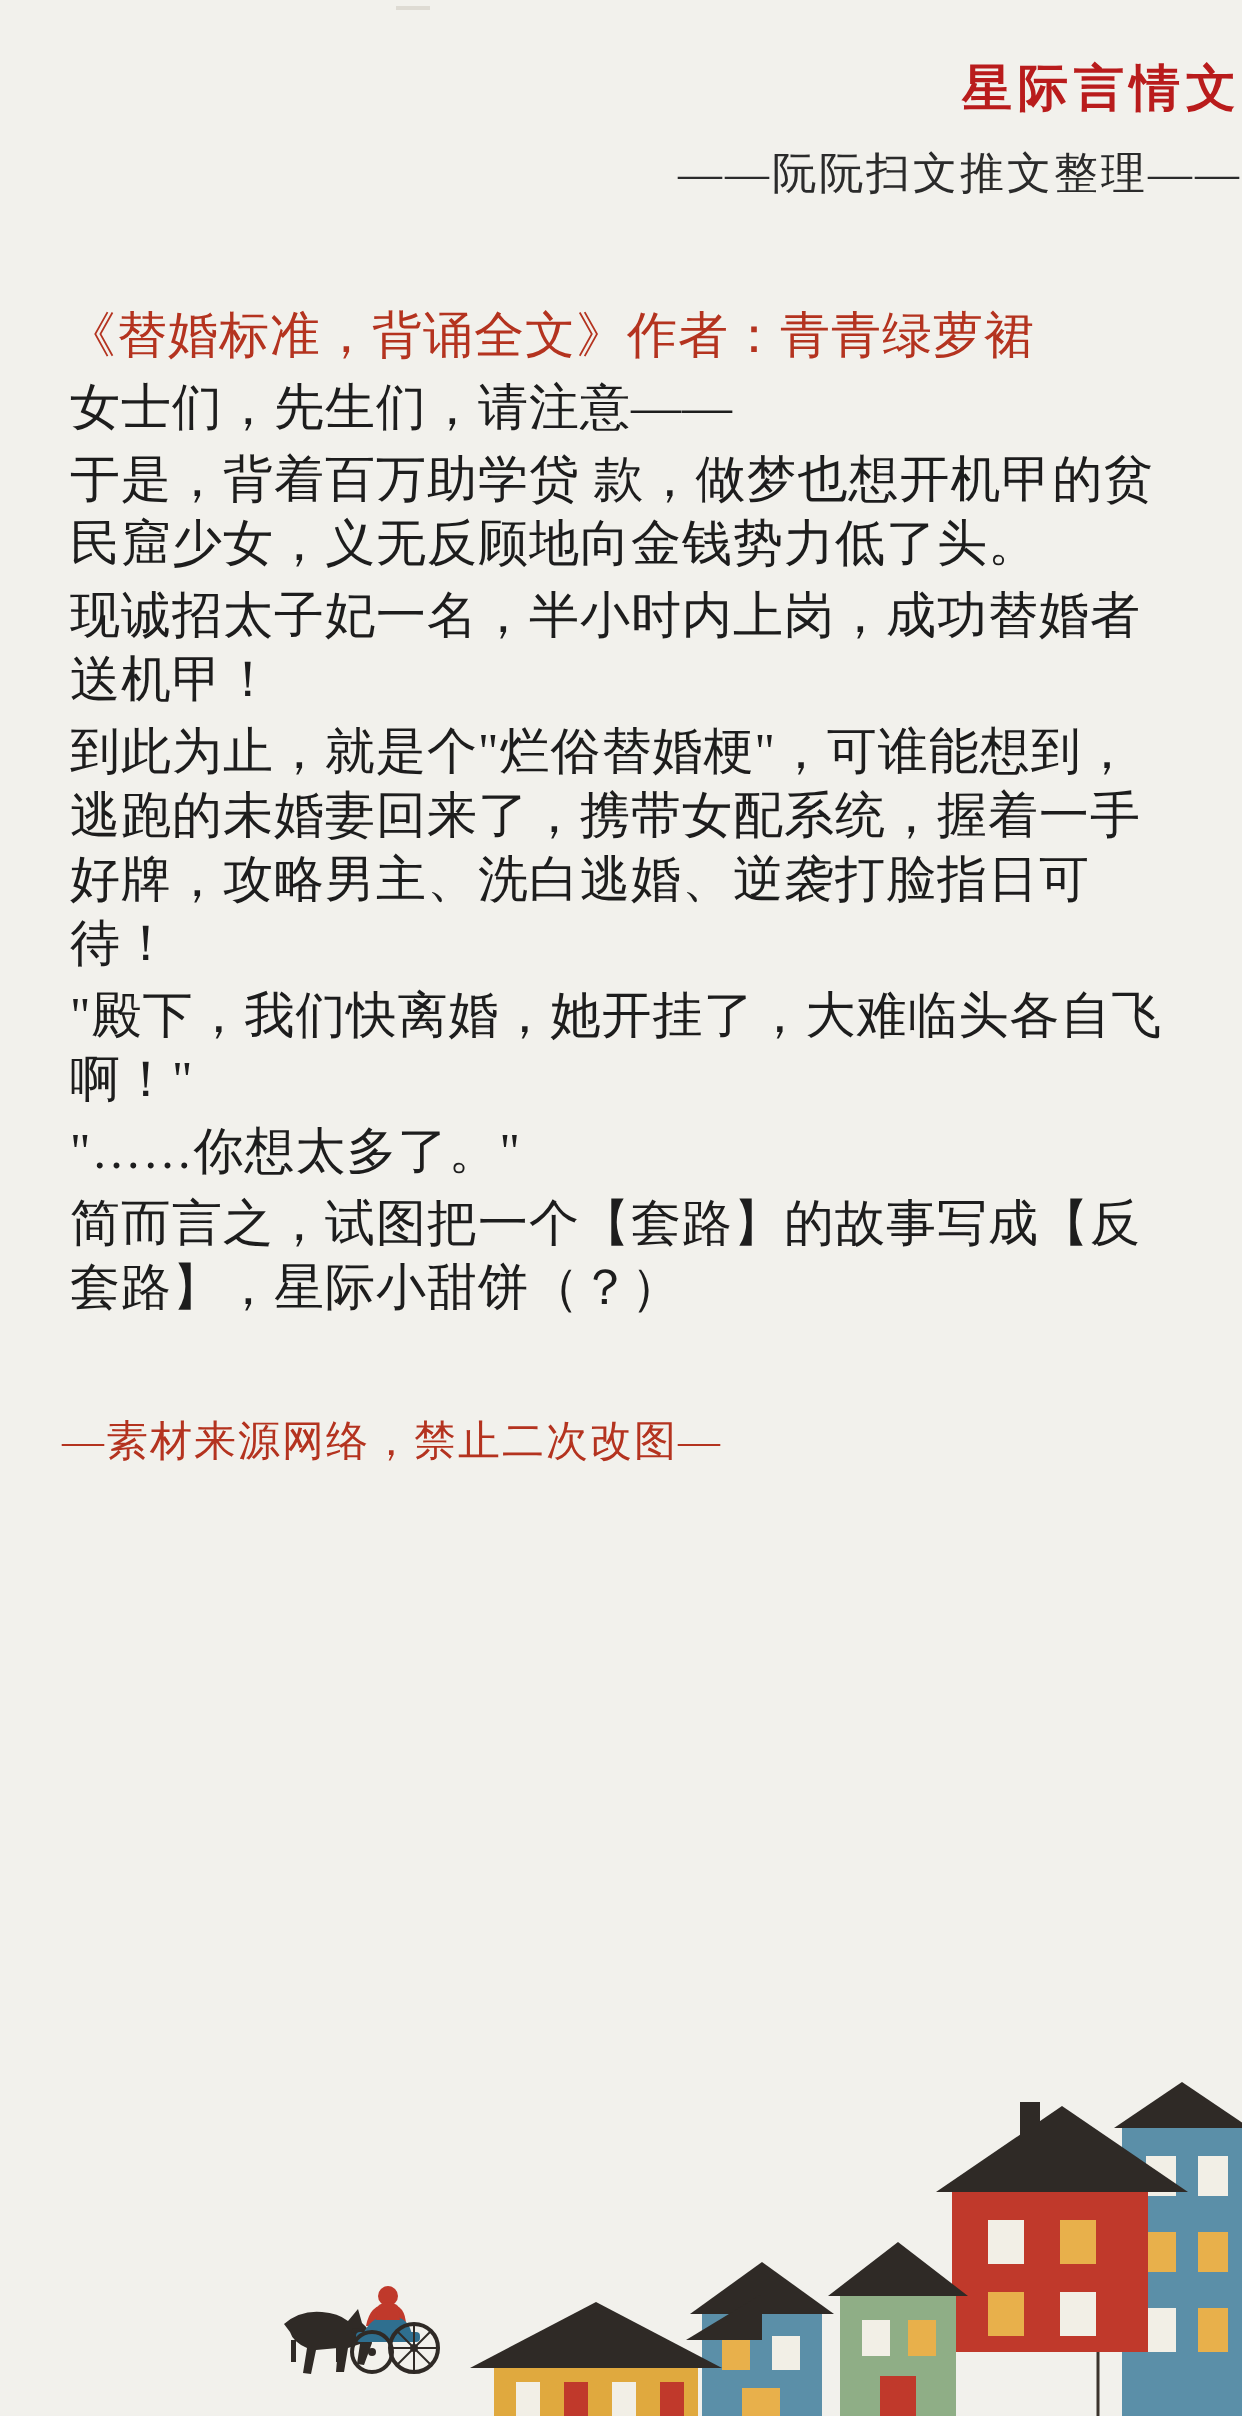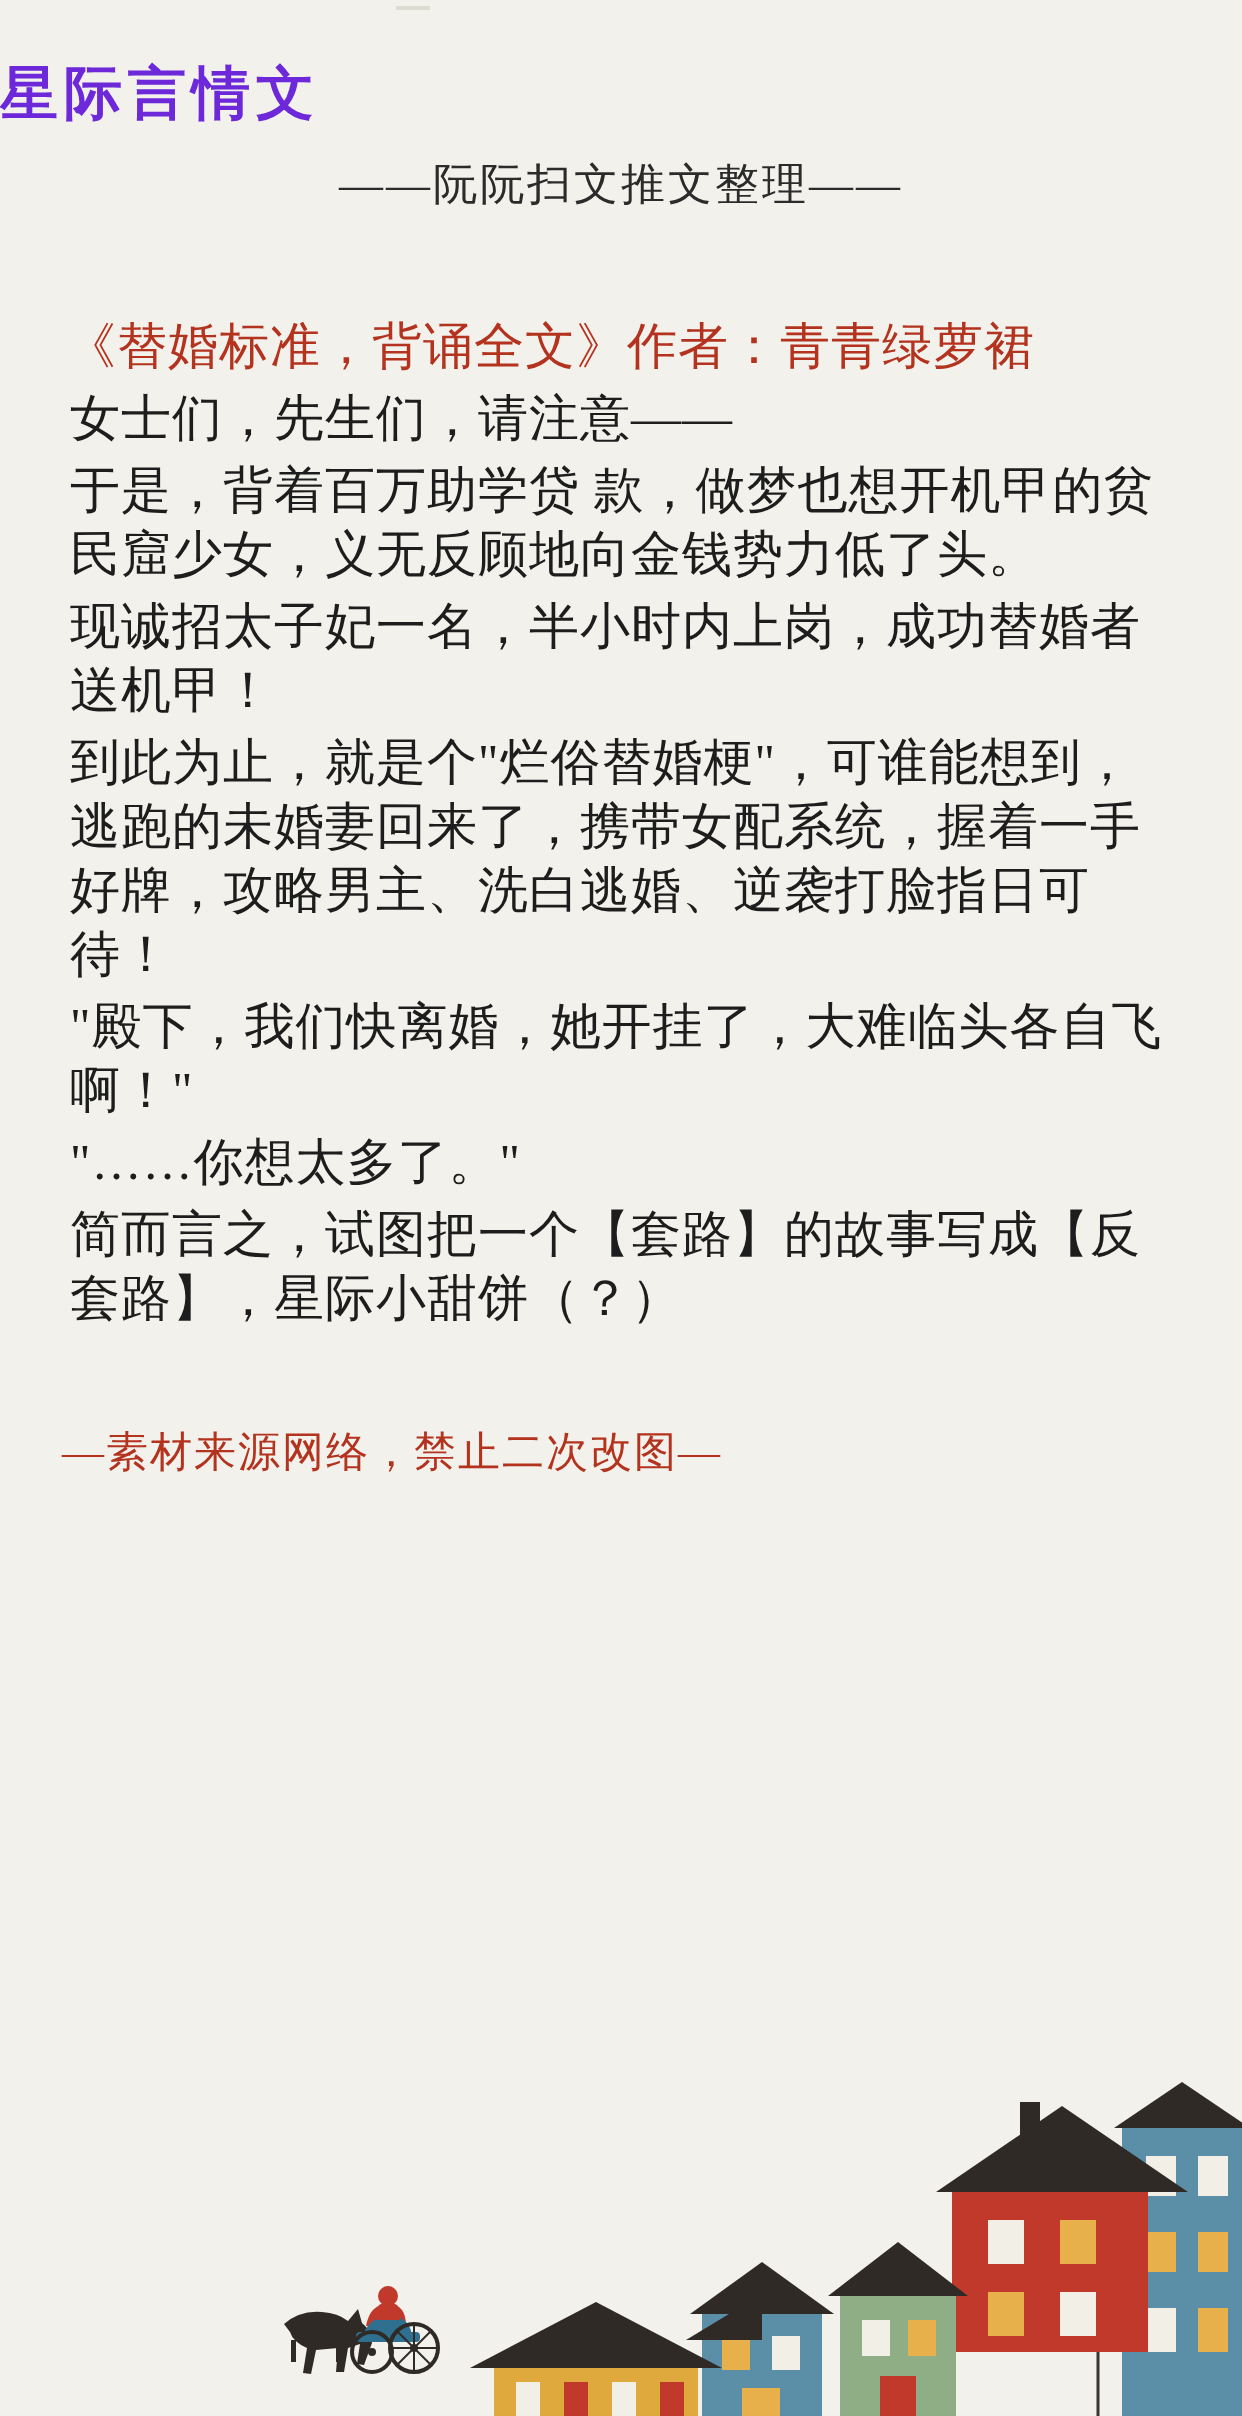--- a/index.html
+++ b/index.html
@@ -18,32 +18,32 @@
 
   .page {
     position: relative;
     width: 1242px;
     height: 2416px;
     background: #f2f1ec;
     padding: 0;
   }
 
   .title {
-    text-align: left;
-    color: #6d28d9;
-    font-size: 58px;
+    text-align: right;
+    color: #b91c1c;
+    font-size: 50px;
     letter-spacing: 6px;
     font-weight: 700;
     margin: 0;
     padding-top: 55px;
     font-family: "Liberation Serif", "DejaVu Serif", serif;
   }
 
   .subtitle {
-    text-align: center;
+    text-align: right;
     color: #2b2b2b;
     font-size: 44px;
     letter-spacing: 3px;
     margin: 0;
     padding-top: 22px;
     font-weight: 400;
   }
 
   .body-block {
     padding: 100px 62px 0 62px;

